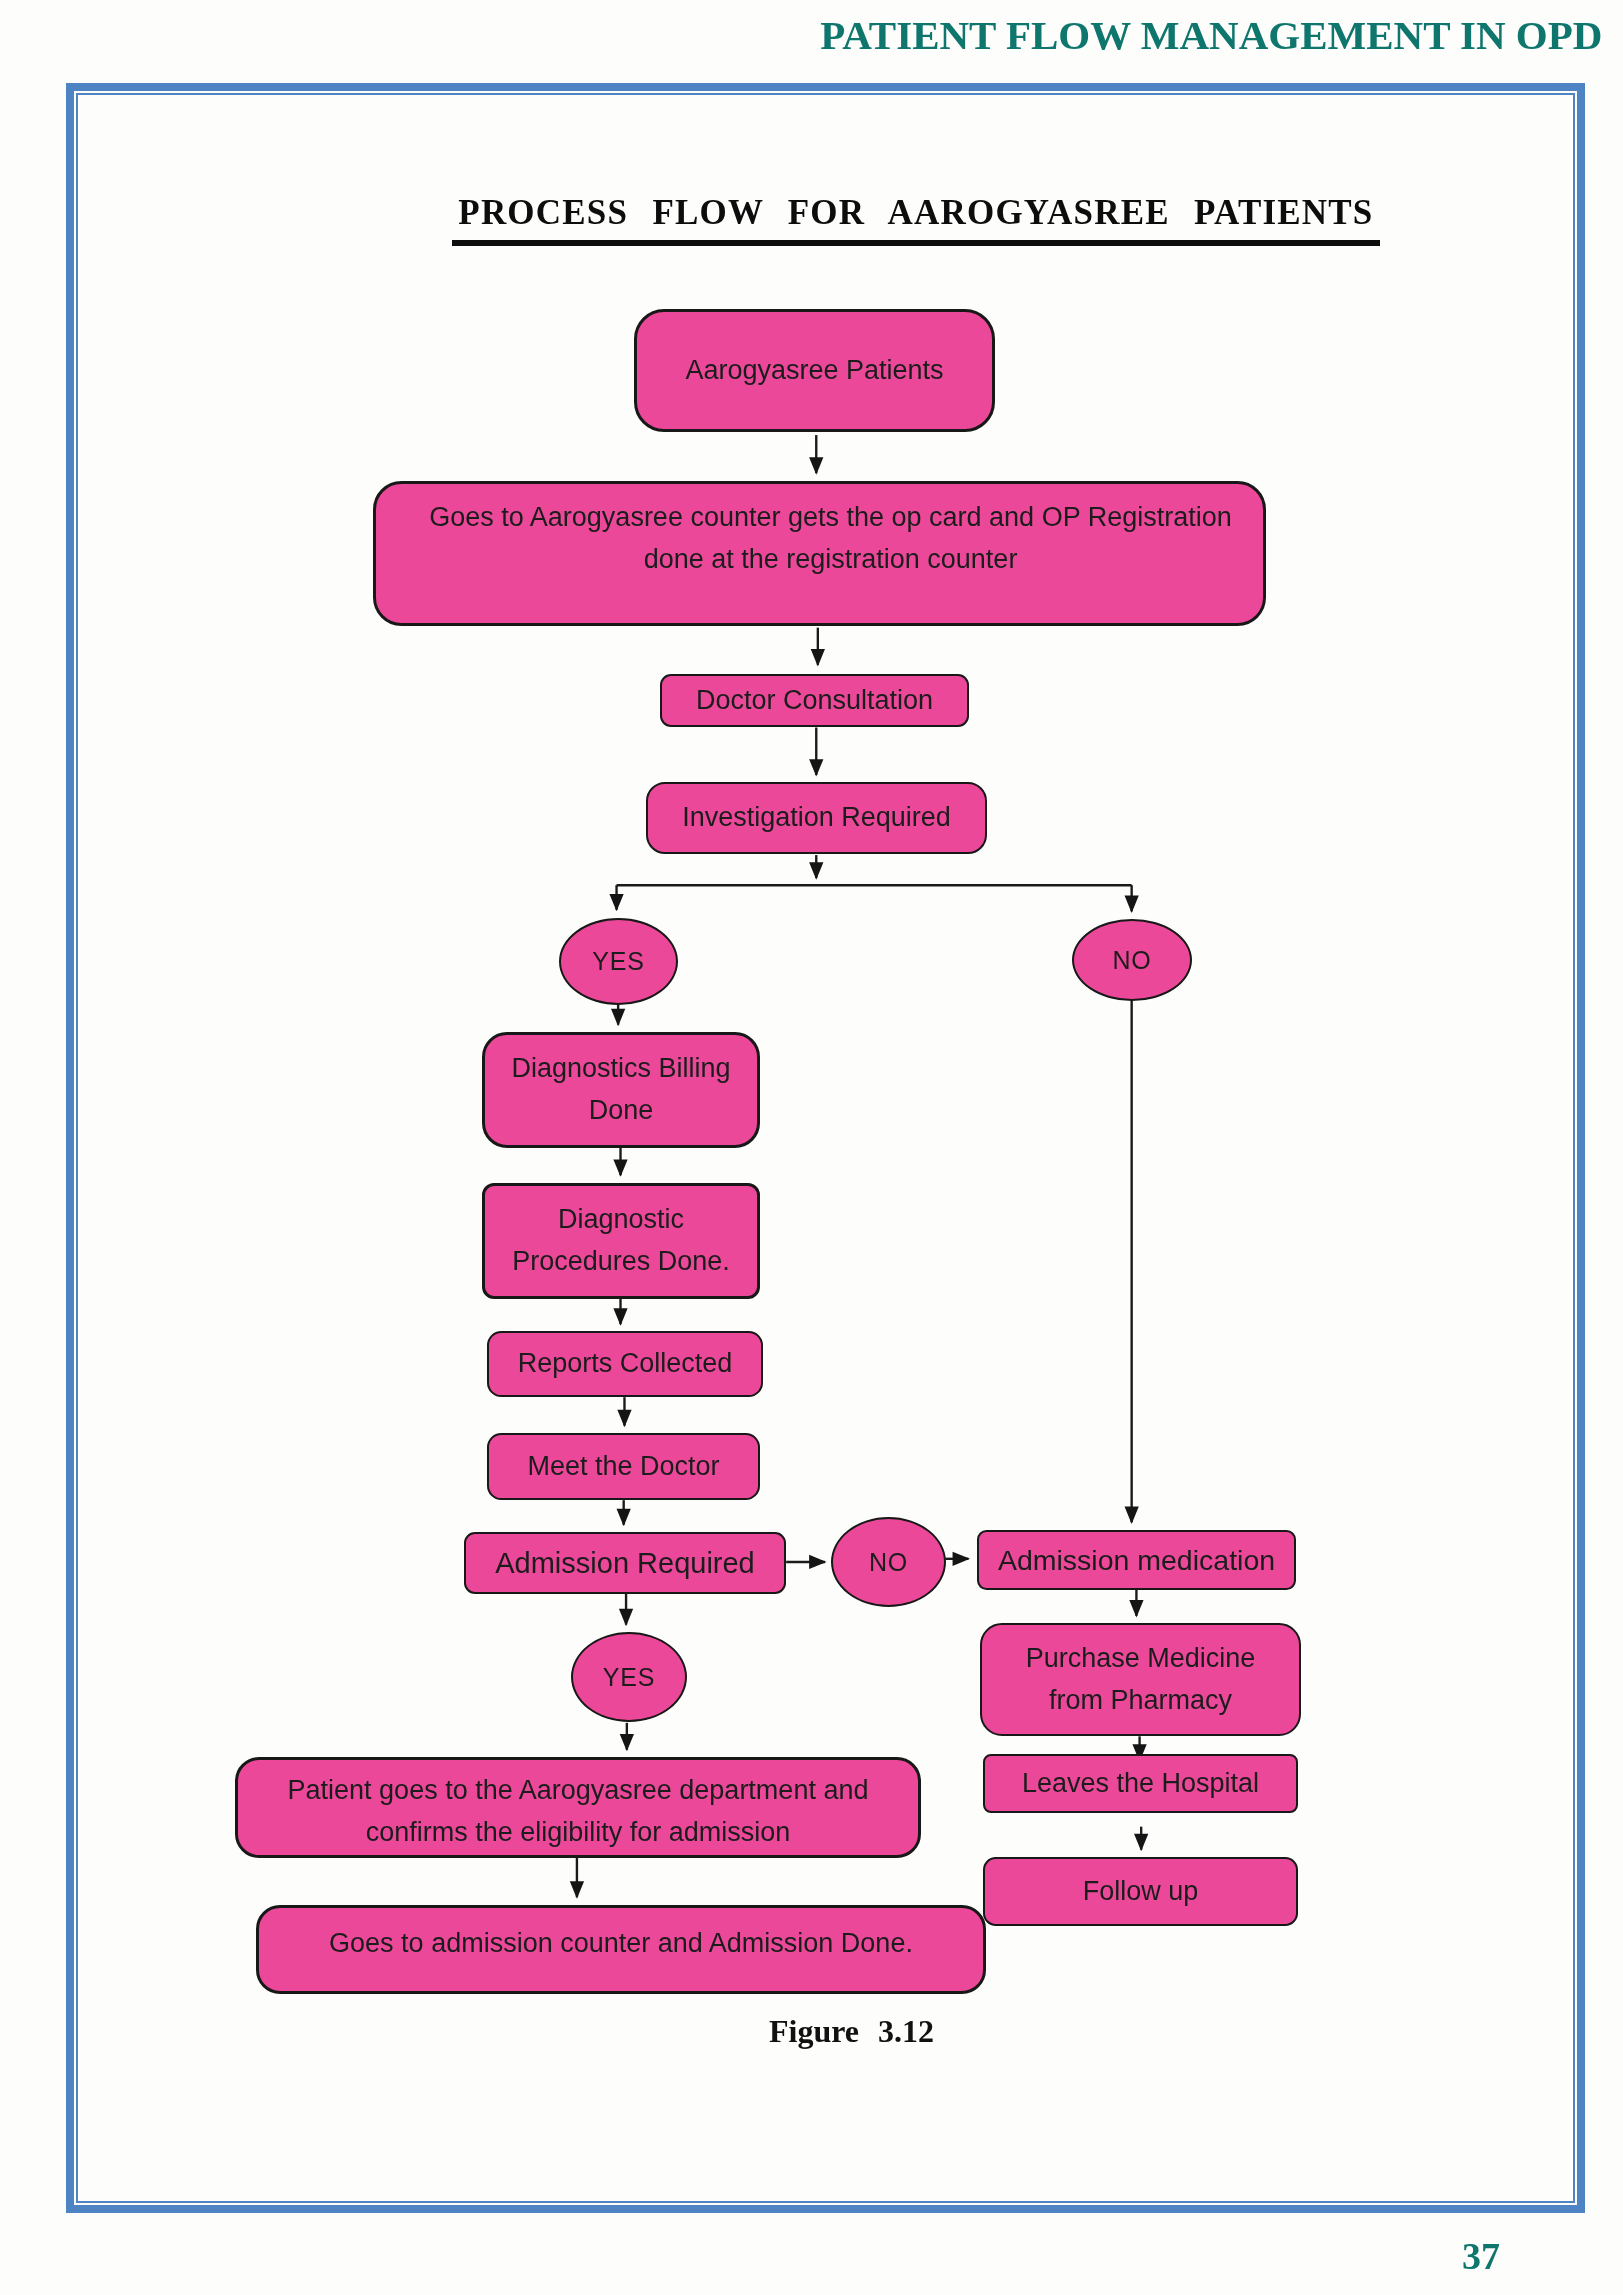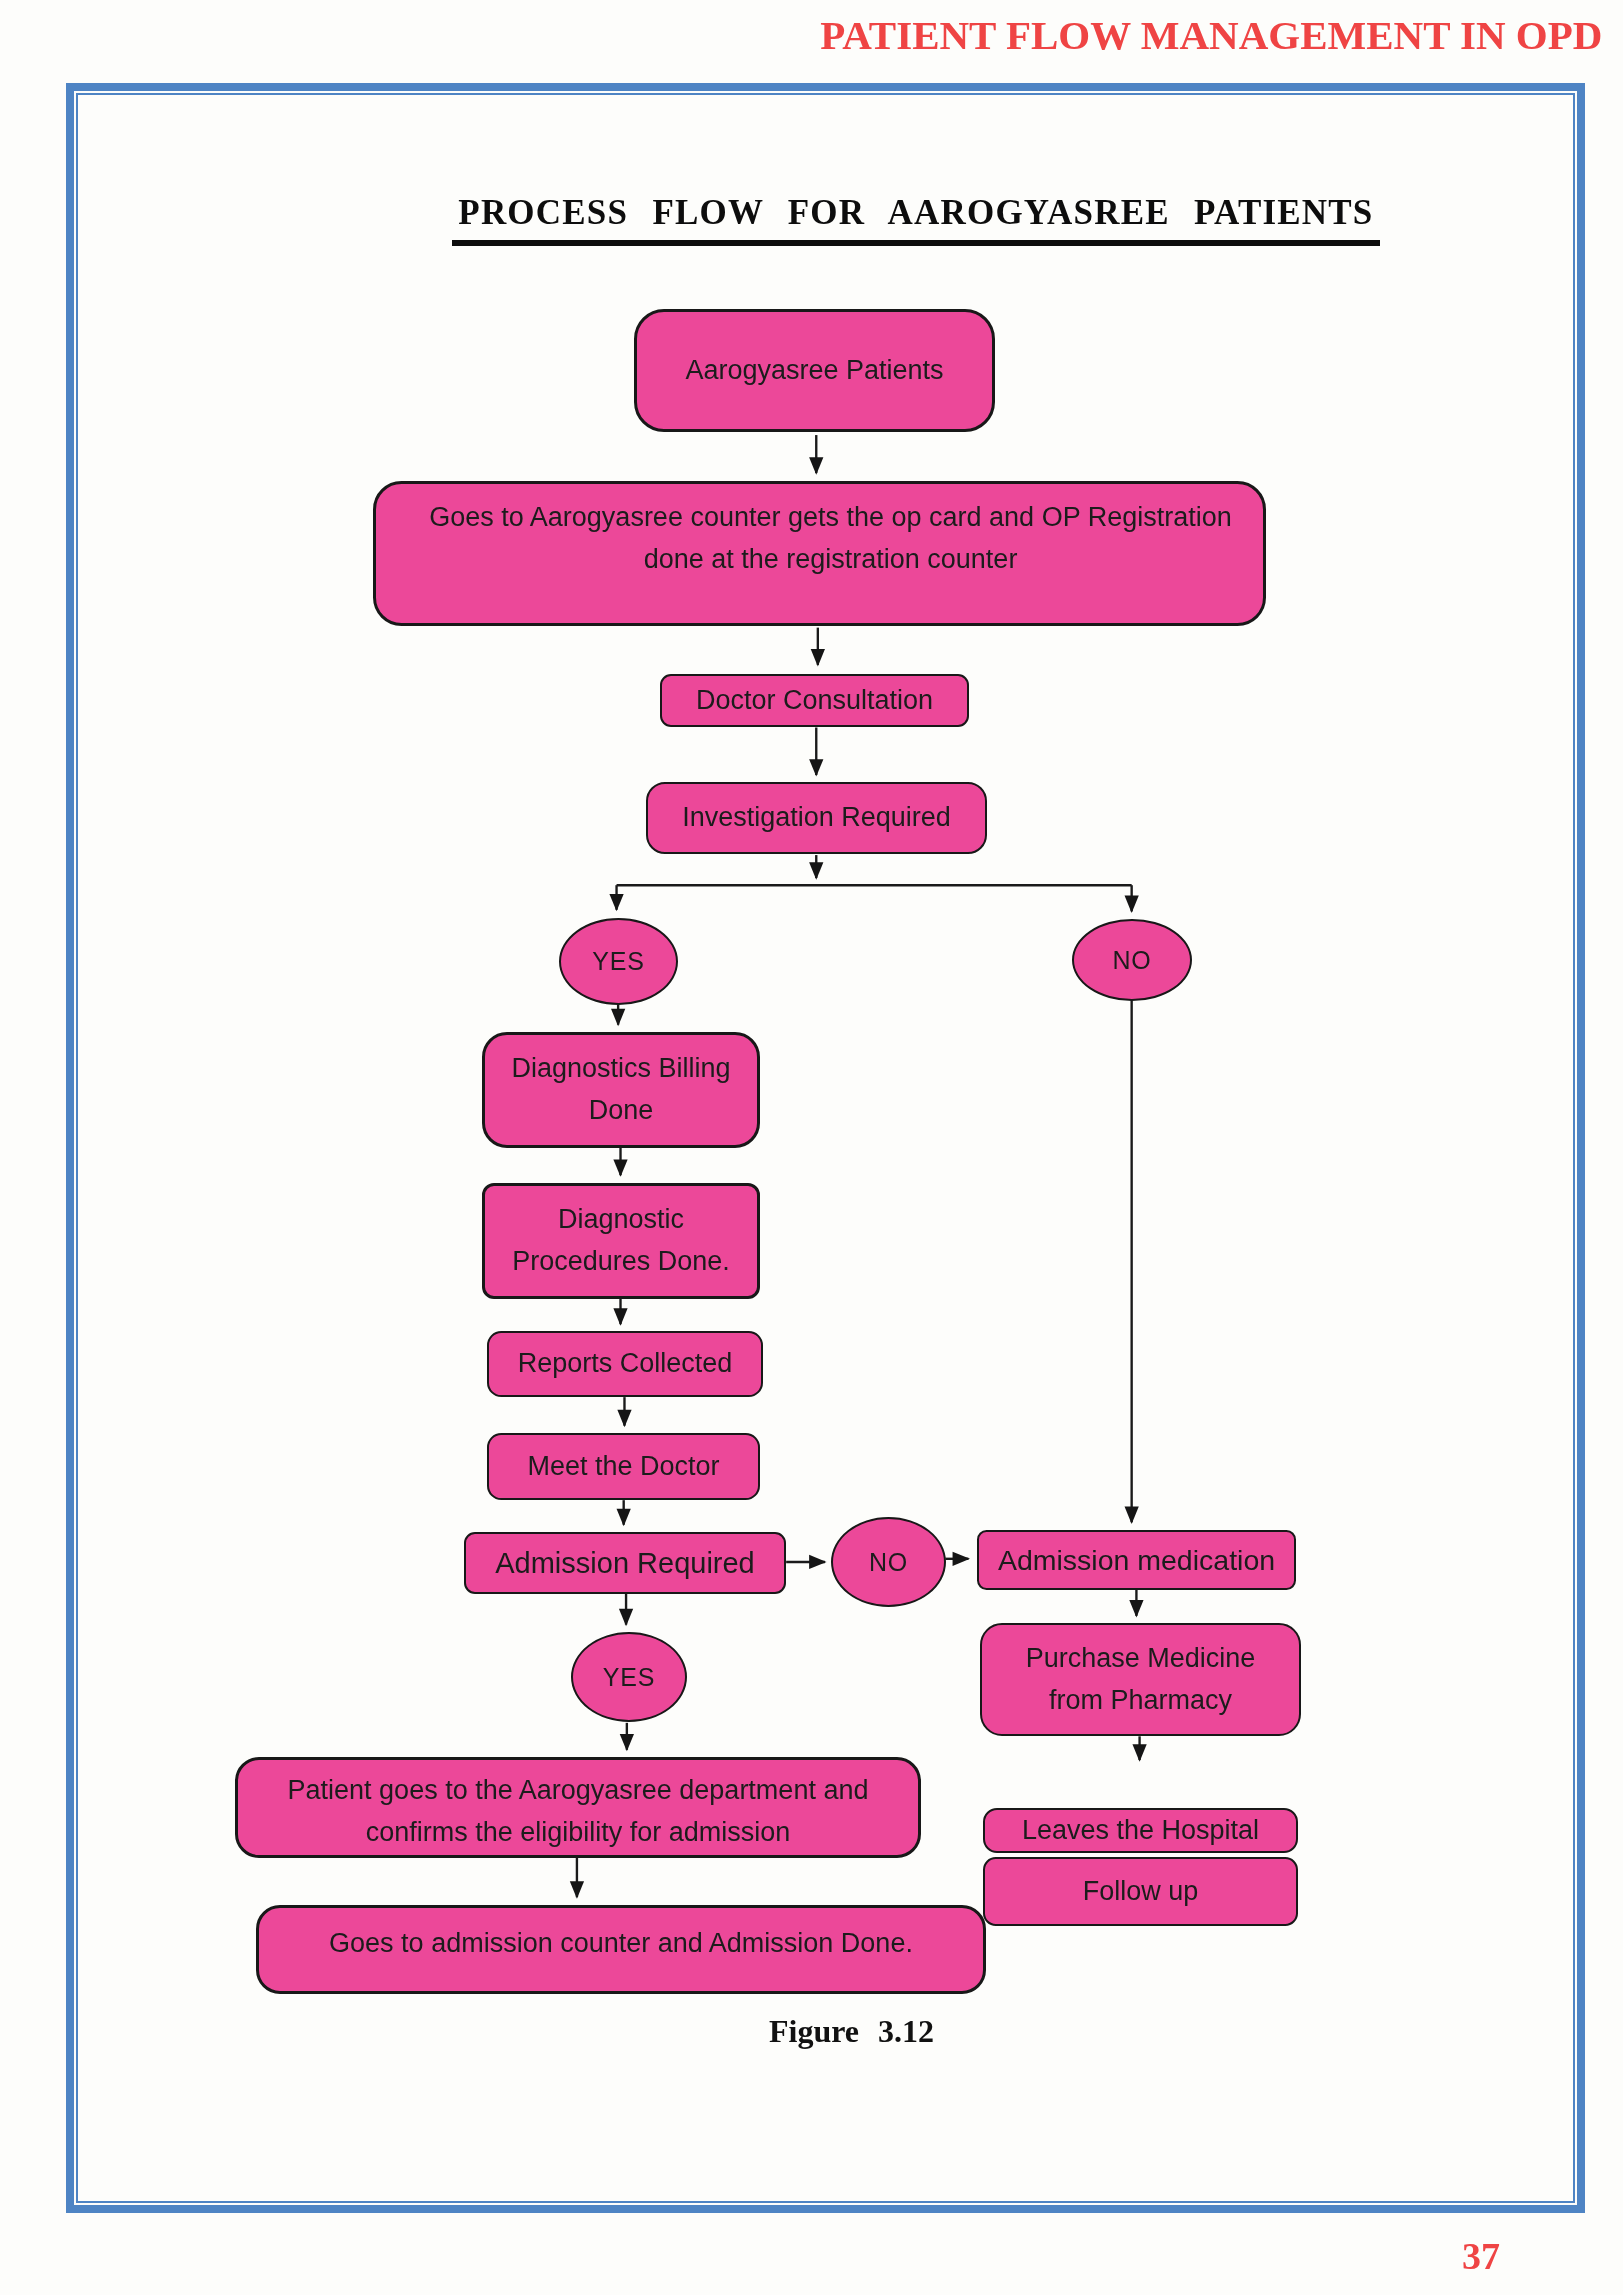--- a/index.html
+++ b/index.html
@@ -3,21 +3,21 @@
 <meta charset="utf-8">
 <style>
   html,body{margin:0;padding:0;background:#ffffff;}
   #page{
     position:relative;width:1623px;height:2295px;overflow:hidden;
     background:#fdfdfb;font-family:"Liberation Sans",sans-serif;color:#1c1c1c;
   }
   
   .doc-heading{
     position:absolute;font-family:"Liberation Serif",serif;font-weight:700;
-    color:#ef4444;white-space:nowrap;
+    color:#0f766e;white-space:nowrap;
   }
   #header-title{top:11px;right:20.6px;font-size:41px;letter-spacing:0px;}
   #footer-institute{top:2234px;left:135px;font-size:38px;}
   #footer-pagenum{top:2234px;left:1462px;font-size:38px;}
   
   #frame-outer{
     position:absolute;left:66px;top:83px;width:1519px;height:2130px;
     border:8px solid #4e84c4;box-sizing:border-box;
   }
   #frame-inner{
@@ -47,21 +47,21 @@
   #e-yes1{left:559px;top:918px;width:119px;height:87px;}
   #e-no1{left:1072px;top:919px;width:120px;height:82px;}
   #n-billing{left:482px;top:1032px;width:278px;height:116px;border-radius:25px;}
   #n-proc{left:482px;top:1183px;width:278px;height:116px;border-radius:12px;}
   #n-reports{left:487px;top:1331px;width:276px;height:66px;border-radius:14.3px;}
   #n-meet{left:487px;top:1433px;width:273px;height:67px;border-radius:14.3px;}
   #n-admission{left:464px;top:1532px;width:322px;height:62px;border-radius:11px;font-size:29px;}
   #e-no2{left:831px;top:1517px;width:115px;height:90px;}
   #n-prescribes{left:977px;top:1530px;width:319px;height:60px;border-radius:9.5px;font-size:28.5px;}
   #n-purchase{left:980px;top:1623px;width:321px;height:113px;border-radius:22px;}
-  #n-leaves{left:983px;top:1808px;width:315px;height:45px;border-radius:14px;}
+  #n-leaves{left:983px;top:1754px;width:315px;height:59px;border-radius:8px;}
   #e-yes2{left:571px;top:1632px;width:116px;height:90px;}
   #n-follow{left:983px;top:1857px;width:315px;height:69px;border-radius:12.7px;}
   #n-elig{left:235px;top:1757px;width:686px;height:101px;border-radius:24px;padding-top:8px;}
   #n-done{left:212px;top:1905px;width:730px;height:89px;border-radius:24px;padding-bottom:11px;margin-left:44px;}
   
   #connectors{position:absolute;left:0;top:0;z-index:1;}
   
   #figure-caption{
     position:absolute;left:693px;top:2013px;width:317px;text-align:center;
     font-family:"Liberation Serif",serif;font-weight:700;font-size:32px;

